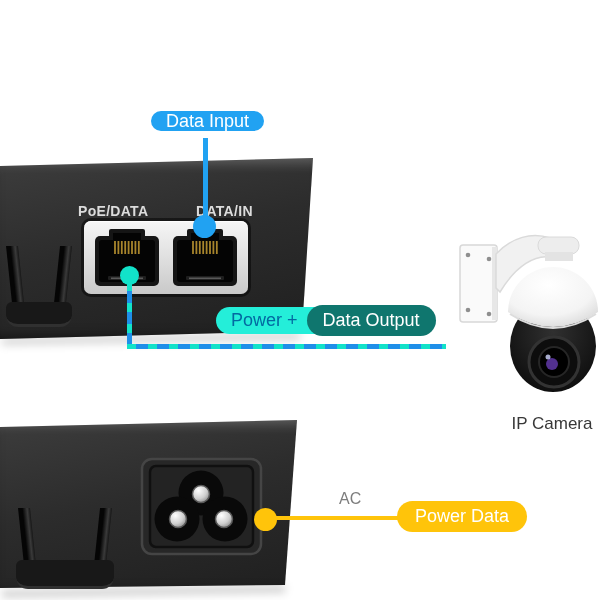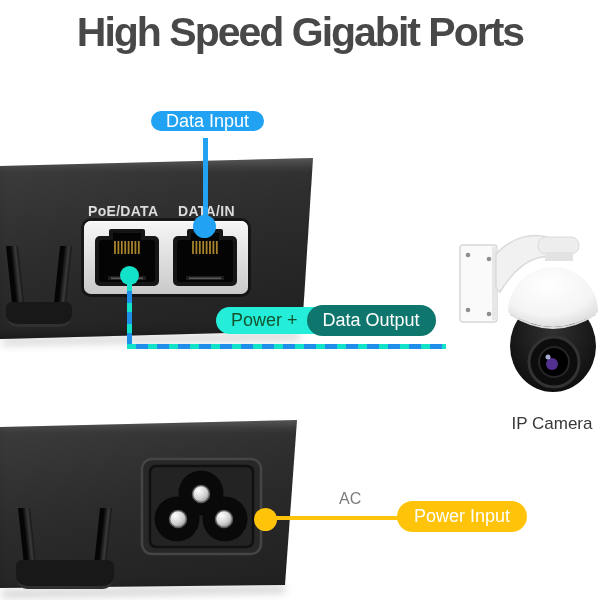--- a/index.html
+++ b/index.html
@@ -15,21 +15,21 @@
   }
   
   .pill {
     position:absolute; display:flex; align-items:center; justify-content:center;
     border-radius:16px; font-size:18px; white-space:nowrap;
   }
   .pill-data-input { left:151px; top:111px; width:113px; height:20px;
     background:#21A2F2; color:#fff; }
   .pill-duo { position:absolute; left:216px; top:307px; height:27px;
     background:#24EED9; border-radius:15px; display:flex; align-items:center; }
-  .pill-duo .power-plus { color:#14532d; font-size:18px; padding:0 10px 0 15px; white-space:nowrap; }
+  .pill-duo .power-plus { color:#0369a1; font-size:18px; padding:0 10px 0 15px; white-space:nowrap; }
   .pill-duo .data-output { background:#0f766e; color:#fff; font-size:18px;
     height:31px; border-radius:16px; display:flex; align-items:center;
     padding:0 16px; margin:-2px -1px; white-space:nowrap; }
   .pill-power-input { left:397px; top:501px; width:130px; height:31px;
     background:#FFC40A; color:#fff; border-radius:16px; }
   
   .vline-blue { position:absolute; left:203px; top:138px; width:5px; height:90px; background:#21A2F2; }
   .dot { position:absolute; border-radius:50%; }
   .dot-blue   { left:193px; top:215px; width:23px; height:23px; background:#21A2F2; }
   .dot-cyan   { left:120px; top:266px; width:19px; height:19px; background:#12E2C9; }
@@ -68,35 +68,34 @@
   .clip-top .base { left:2px; top:56px; width:66px; height:22px; }
   .clip-bottom .base { left:0; top:52px; width:98px; height:26px; }
   
   .port-panel { position:absolute; left:84px; top:221px; width:164px; height:73px;
     background:linear-gradient(180deg,#f6f6f6,#c9c9c9); border-radius:7px;
     box-shadow:0 0 0 3px rgba(5,5,5,0.55), inset 0 1px 1px #fff; }
   .rj45 { position:absolute; top:228px; width:66px; height:59px; }
   .rj45.p1 { left:94px; } .rj45.p2 { left:172px; }
   .port-label { position:absolute; top:203px; font-size:14px; font-weight:700;
     color:#dcdcdc; letter-spacing:0.3px; white-space:nowrap; }
-  .port-label.l1 { left:88px; } .port-label.l2 { left:178px; }
+  .port-label.l1 { left:78px; } .port-label.l2 { left:196px; }
   
   .camera { position:absolute; left:452px; top:230px; width:148px; height:180px; }
   .ip-camera-label { position:absolute; left:500px; top:414px; width:104px;
     text-align:center; font-size:17px; color:#383838; }
   
   .ac-socket { position:absolute; left:140px; top:457px; width:123px; height:99px; }
   .ac-label { position:absolute; left:339px; top:490px; font-size:16px; color:#7d7d7d; }
 </style>
 </head>
 <body>
 
 <div class="stage">
 
-  <h1 class="title">High Speed Gigabit Ports</h1>
 
   <div class="dev-shadow dev-shadow-top"></div>
   <div class="device device-top"></div>
   <div class="clip clip-top">
     <div class="prong left"></div>
     <div class="prong right"></div>
     <div class="base"></div>
   </div>
 
   <div class="port-panel"></div>
@@ -208,15 +207,15 @@
       <circle cx="85" cy="62" r="22.5"></circle>
     </g>
     <circle cx="61" cy="37" r="8.5" fill="url(#pinG)" stroke="#5a5a5a" stroke-width="1.5"></circle>
     <circle cx="38" cy="62" r="8.5" fill="url(#pinG)" stroke="#5a5a5a" stroke-width="1.5"></circle>
     <circle cx="84" cy="62" r="8.5" fill="url(#pinG)" stroke="#5a5a5a" stroke-width="1.5"></circle>
   </svg>
 
   <div class="dot dot-yellow"></div>
   <div class="hline-yellow"></div>
   <span class="ac-label">AC</span>
-  <div class="pill pill-power-input">Power Input</div>
+  <div class="pill pill-power-input">Power Data</div>
 
 </div>
 
 </body></html>

